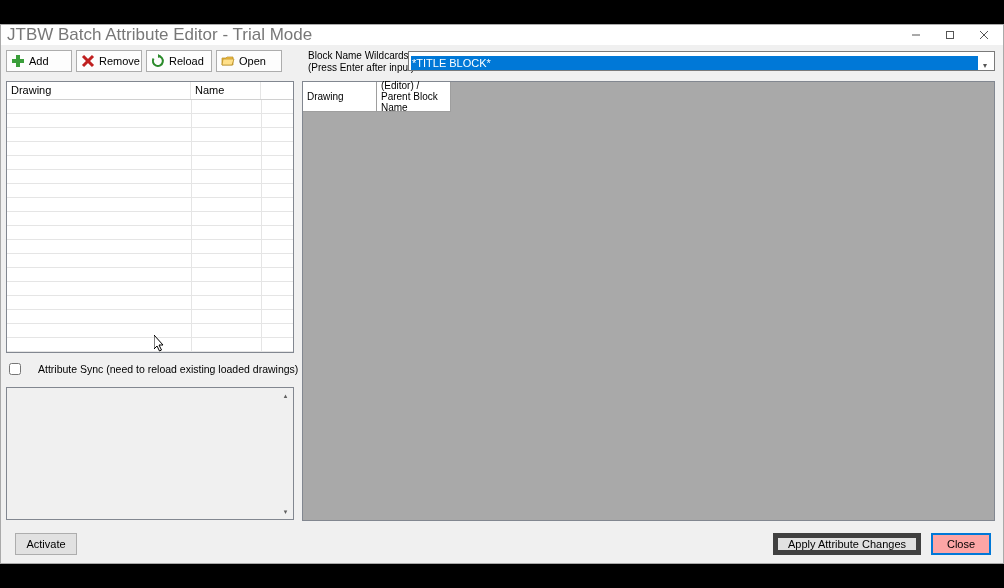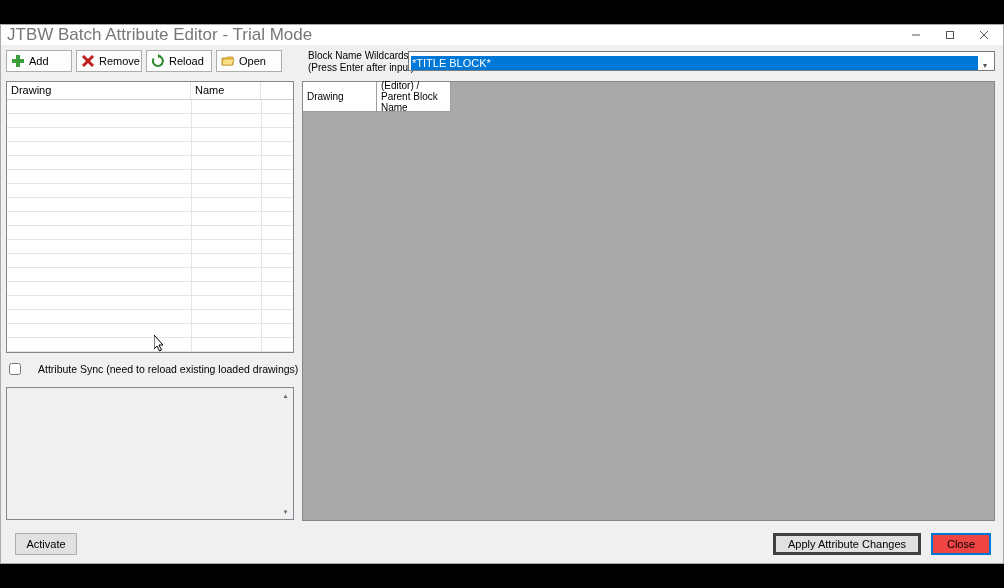--- a/index.html
+++ b/index.html
@@ -237,31 +237,31 @@
       font-size: 11px;
       cursor: pointer;
     }
     .apply-btn {
       position: absolute;
       bottom: 8px;
       right: 82px;
       width: 148px;
       height: 22px;
       background: #e1e1e1;
-      border: 3px solid #404040;
+      border: 5px solid #404040;
       font-size: 11px;
       cursor: pointer;
     }
     .close-btn {
       position: absolute;
       bottom: 8px;
       right: 12px;
       width: 60px;
       height: 22px;
-      background: #ef4444;
+      background: #fca5a5;
       border: 2px solid #0078d7;
       font-size: 11px;
       cursor: pointer;
     }
 
     .cursor-arrow {
       position: absolute;
       width: 12px;
       height: 18px;
       pointer-events: none;

